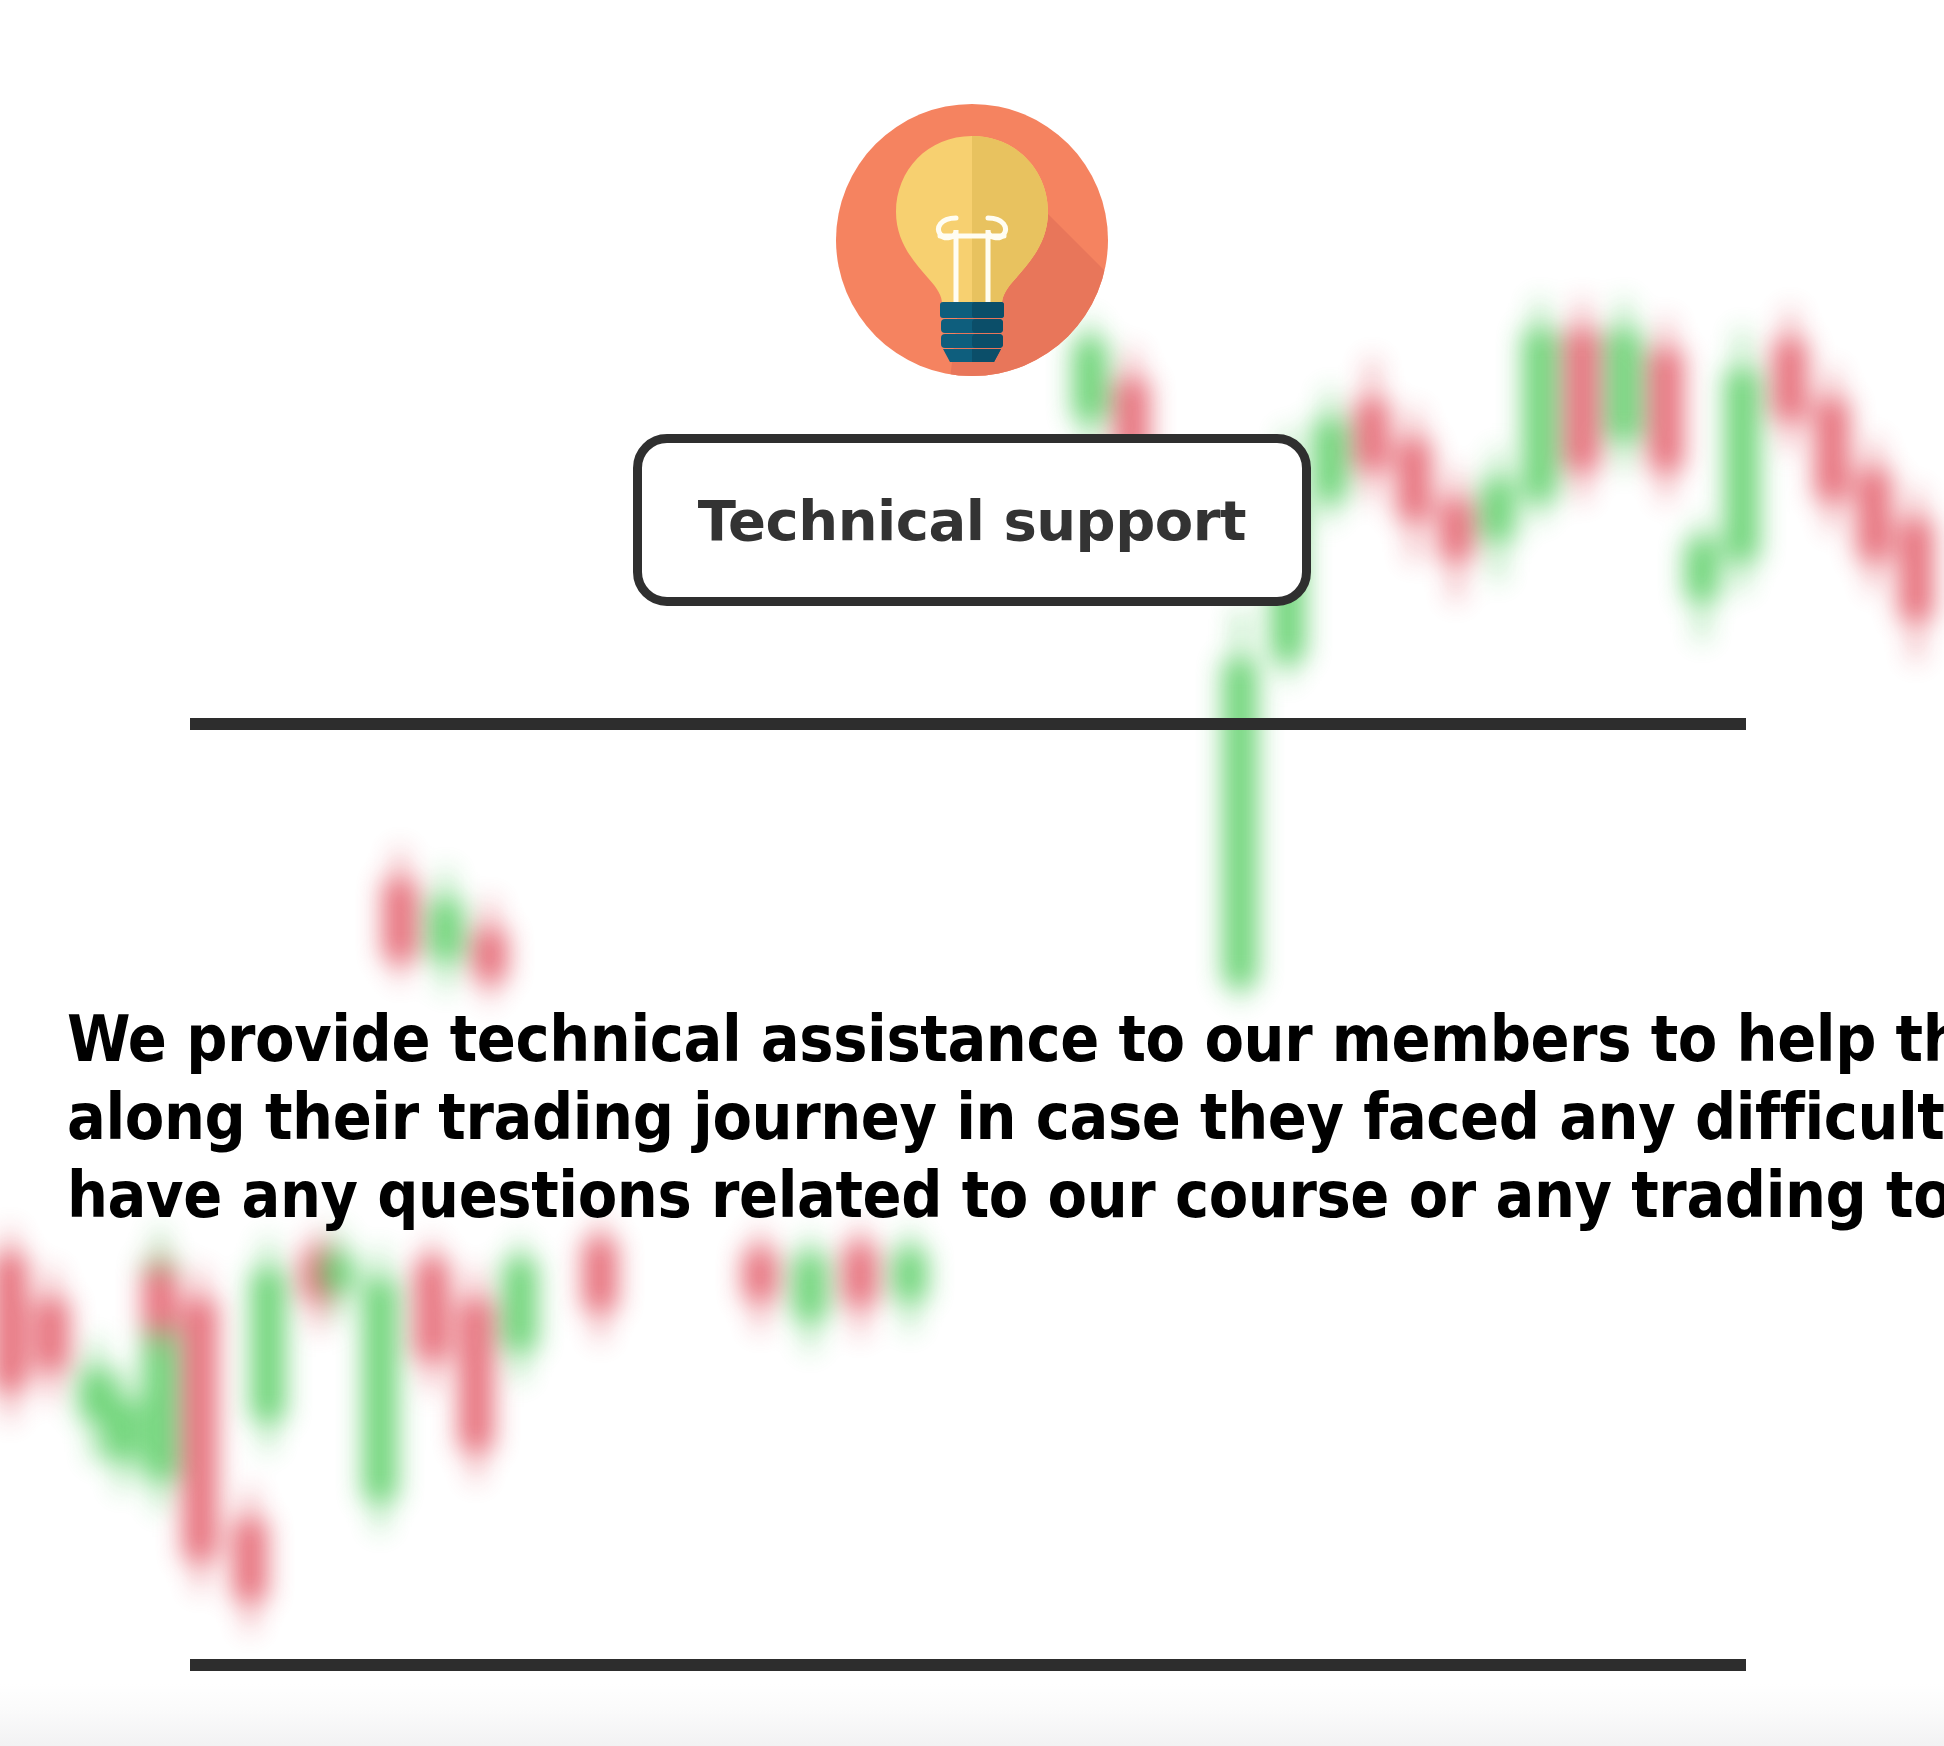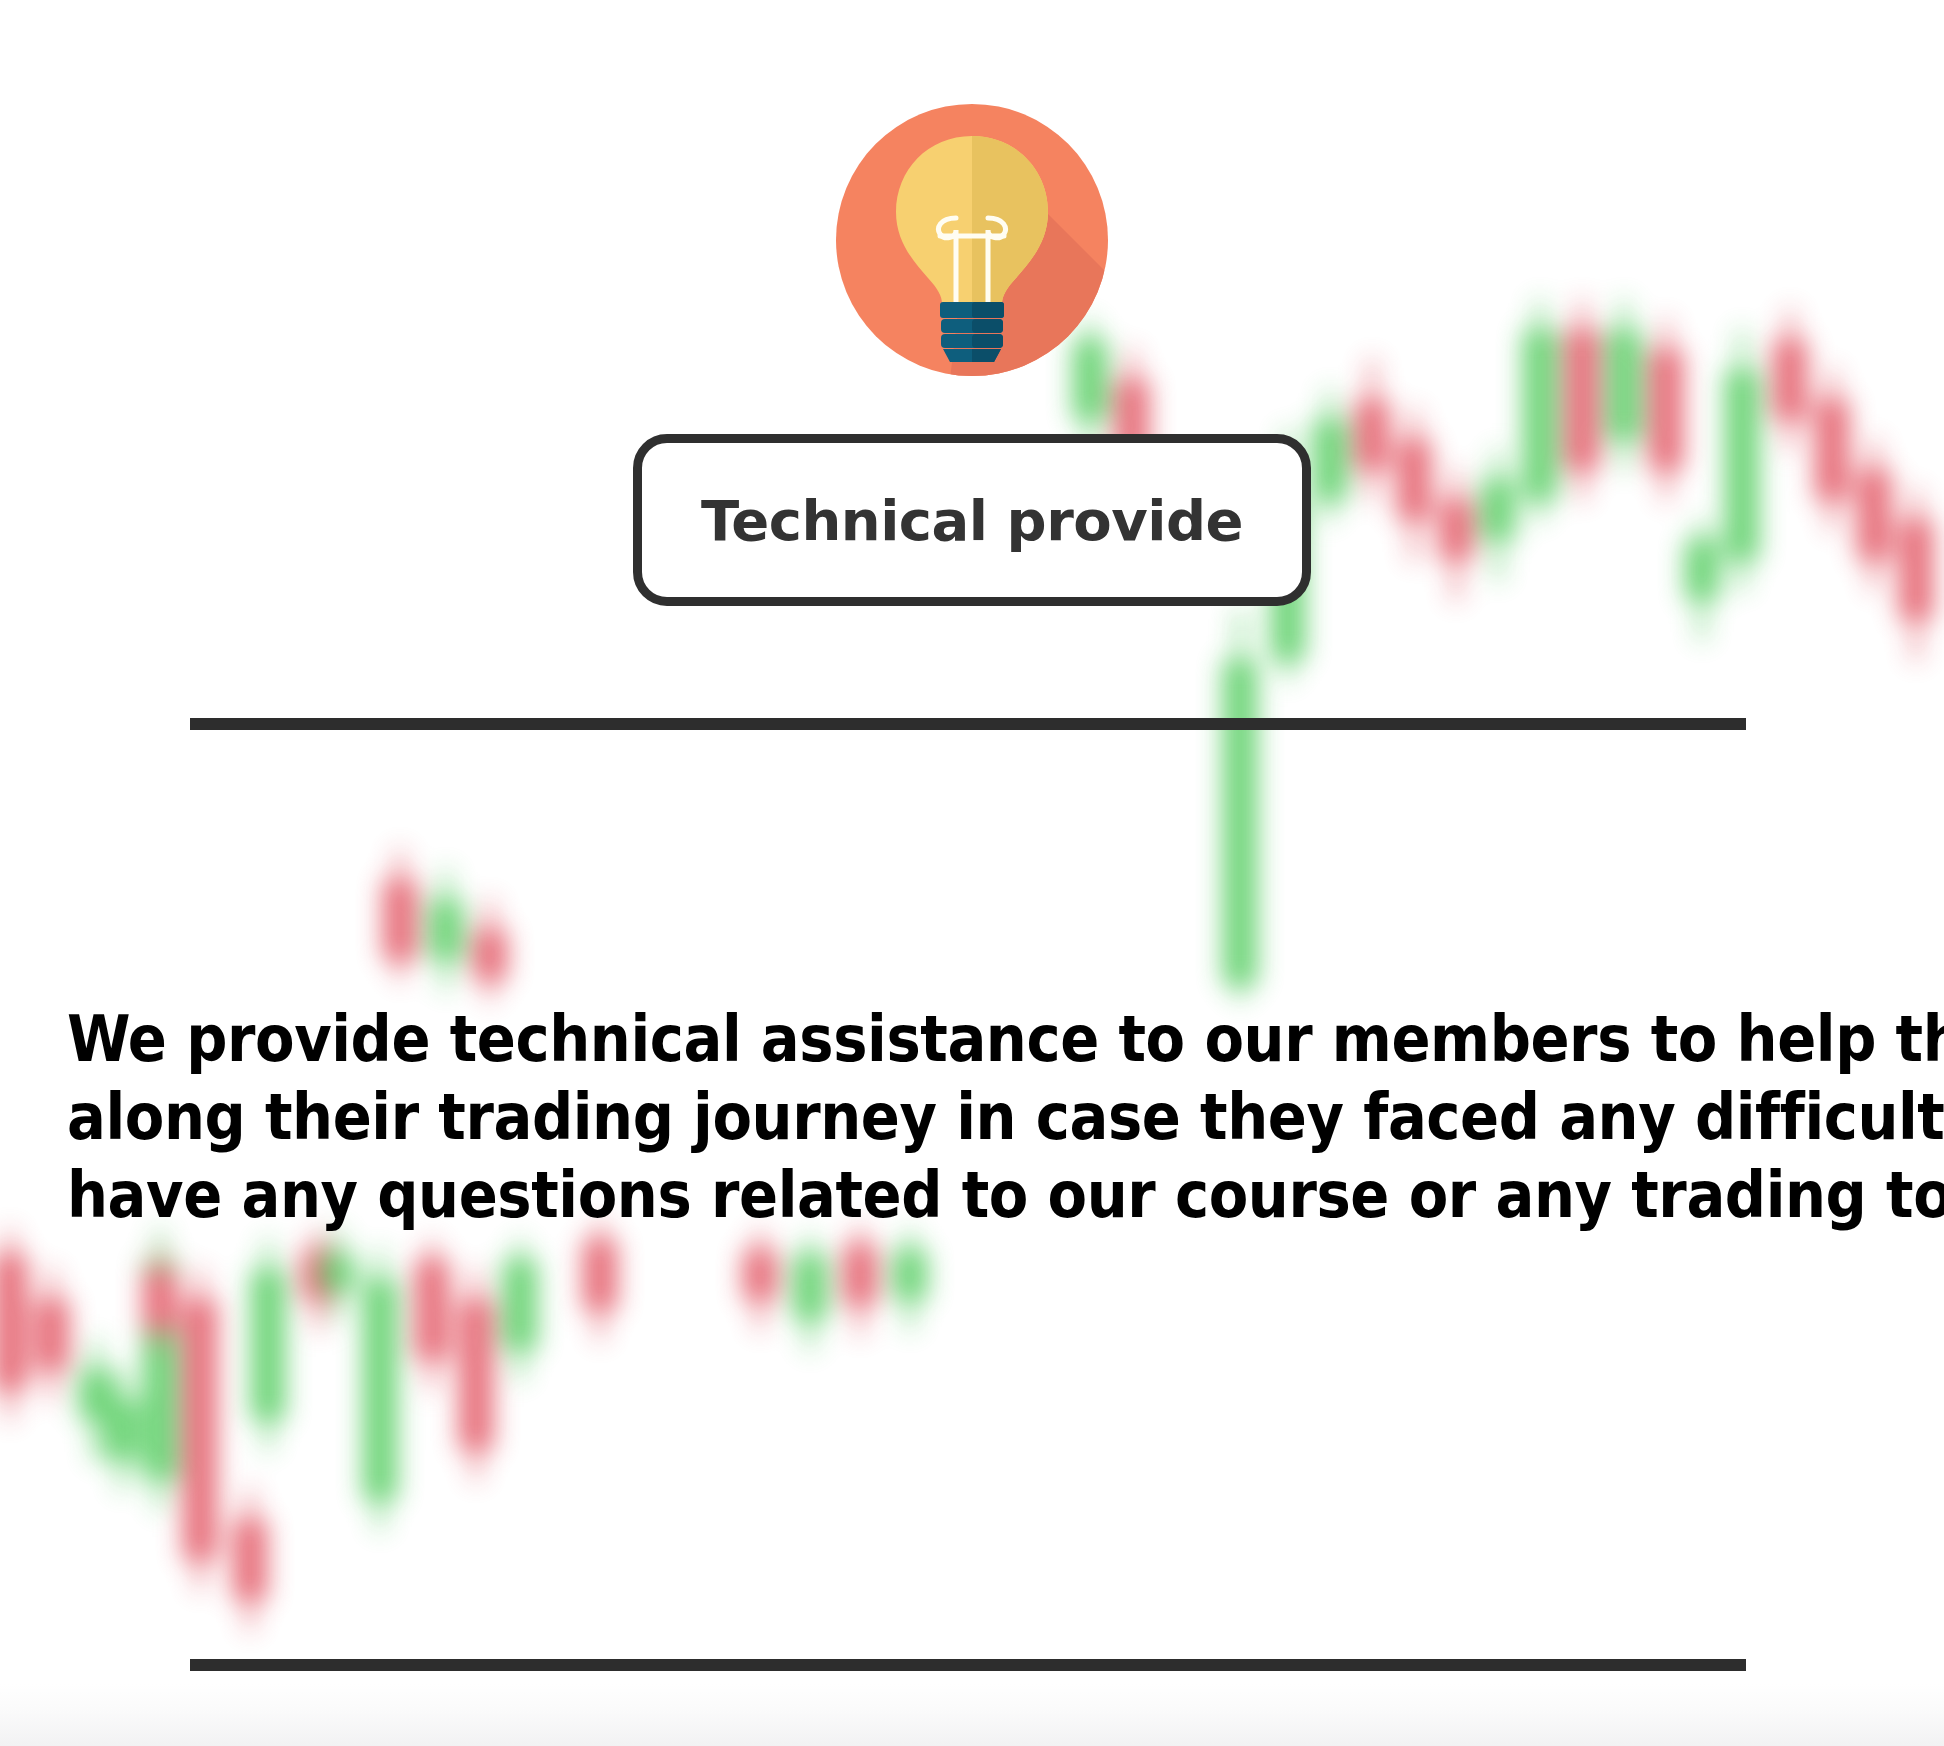--- a/index.html
+++ b/index.html
@@ -335,21 +335,21 @@
           <path d="M115 253 L173 253 L166 266 L122 266 Z" fill="#0E5E7D"></path>
           <rect x="144" y="206" width="32" height="16" rx="3" fill="#0B4E69"></rect>
           <rect x="144" y="223" width="31" height="14" rx="4" fill="#0B4E69"></rect>
           <rect x="144" y="238" width="31" height="14" rx="4" fill="#0B4E69"></rect>
           <path d="M144 253 L173 253 L166 266 L144 266 Z" fill="#0B4E69"></path>
         </g>
       </svg>
     </div>
 
     <div id="support-pill">
-      <span id="support-pill-label">Technical provide</span>
+      <span id="support-pill-label">Technical support</span>
     </div>
 
     <div class="divider" id="divider-top"></div>
     <div class="divider" id="divider-bottom"></div>
 
     <div id="body-copy">
       <span class="line">We provide technical assistance to our members to help them</span>
       <span class="line">along their trading journey in case they faced any difficulty or</span>
       <span class="line">have any questions related to our course or any trading topic</span>
     </div>

